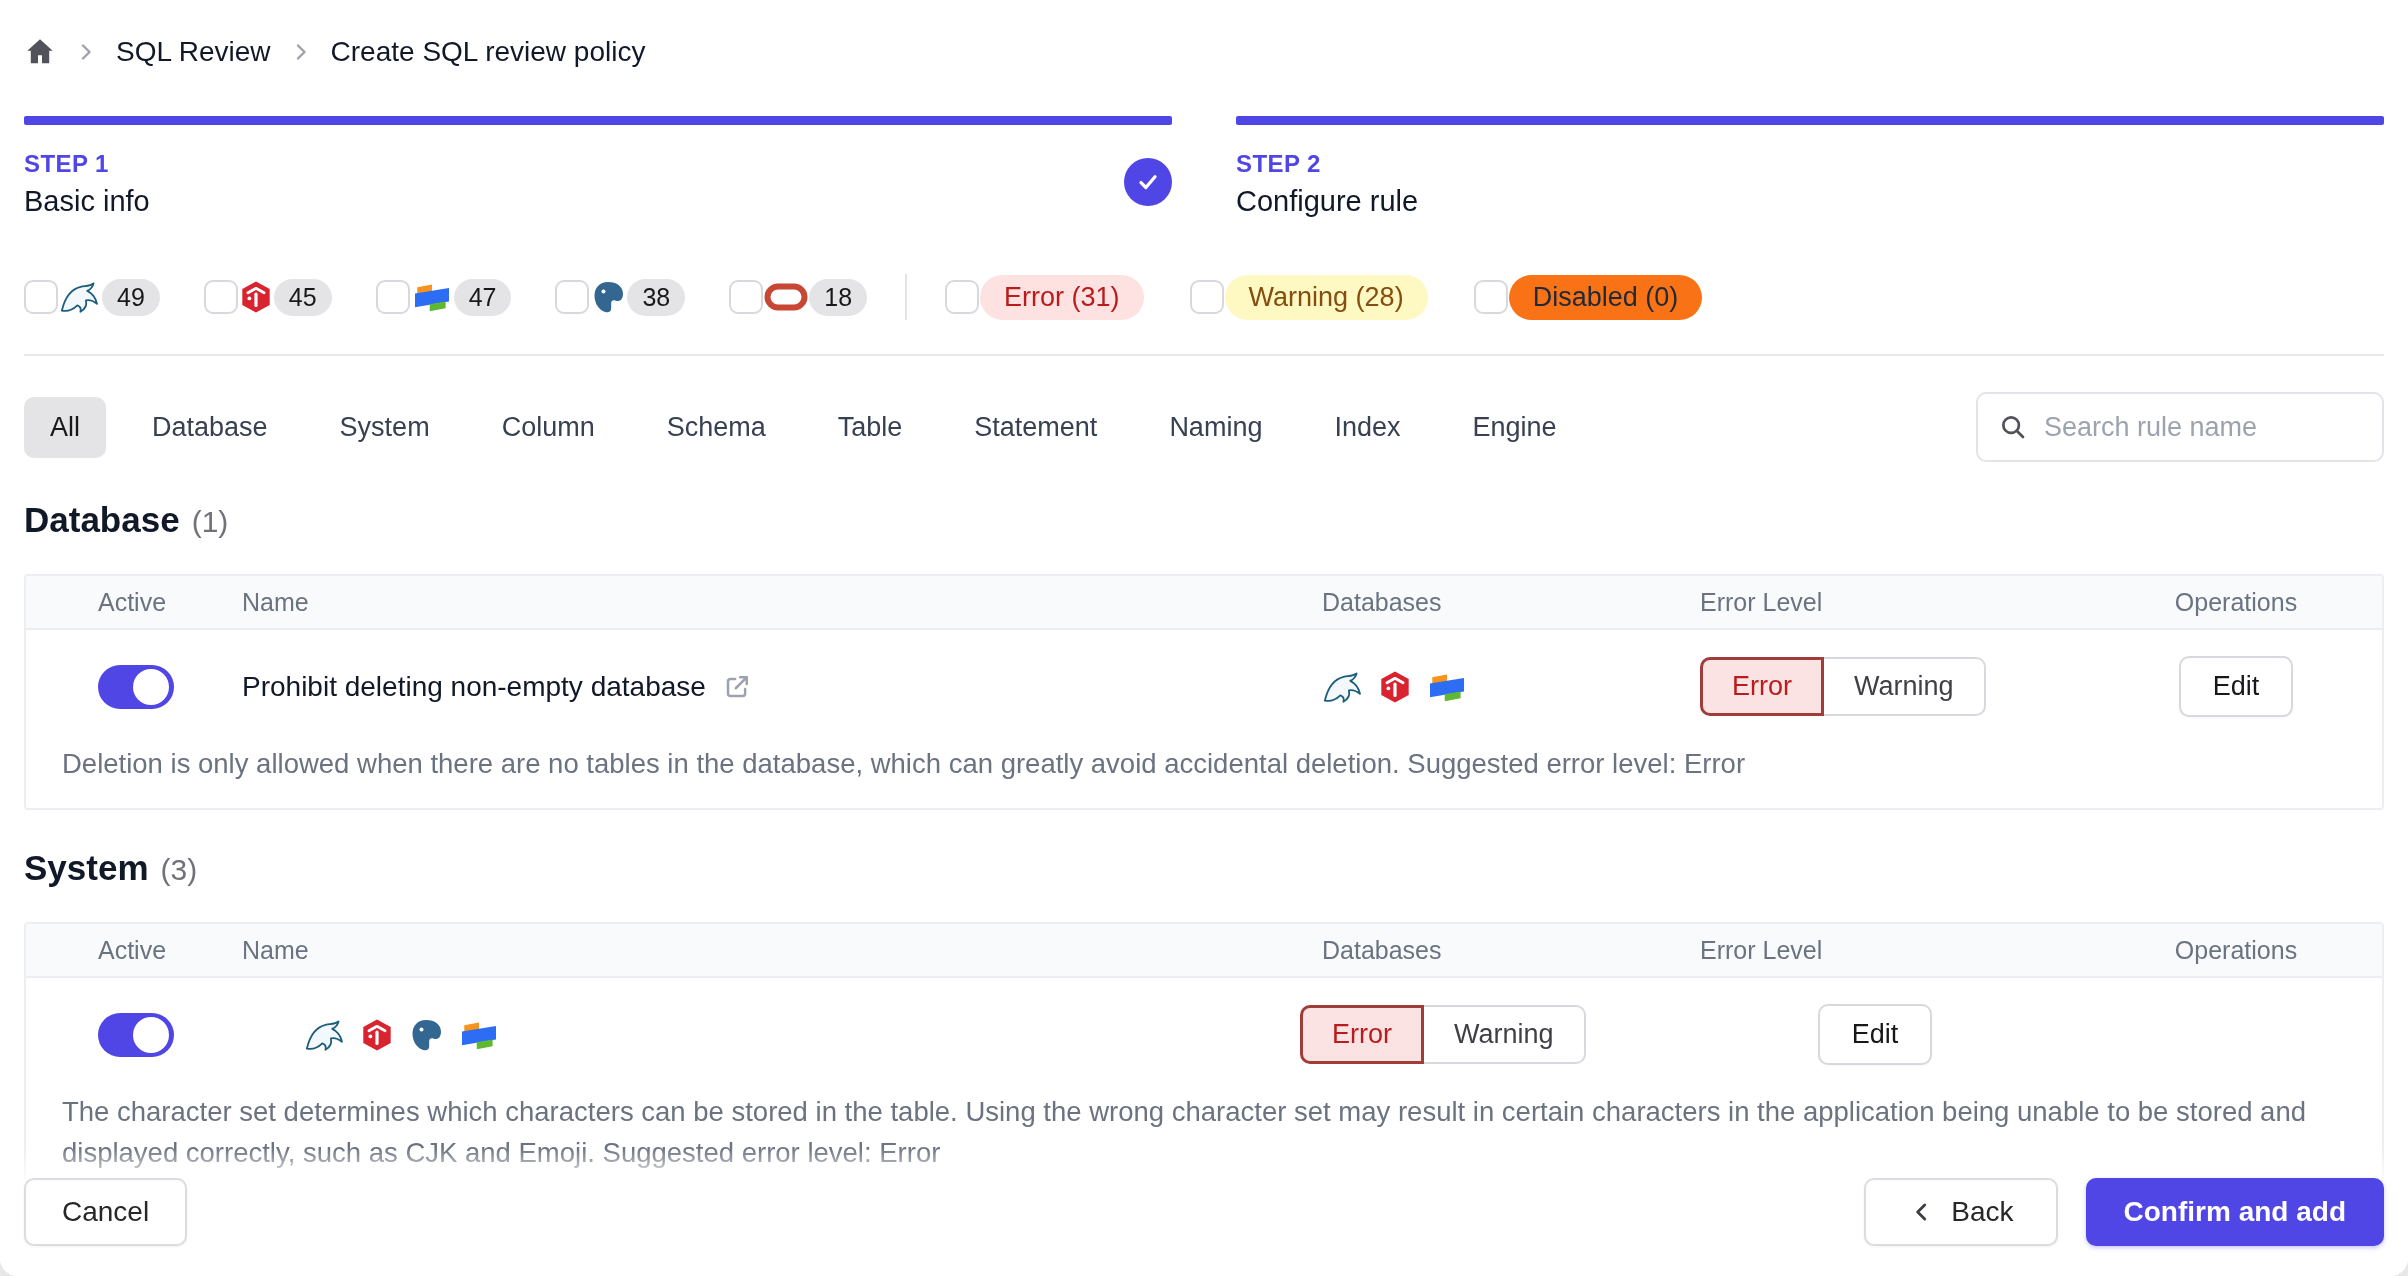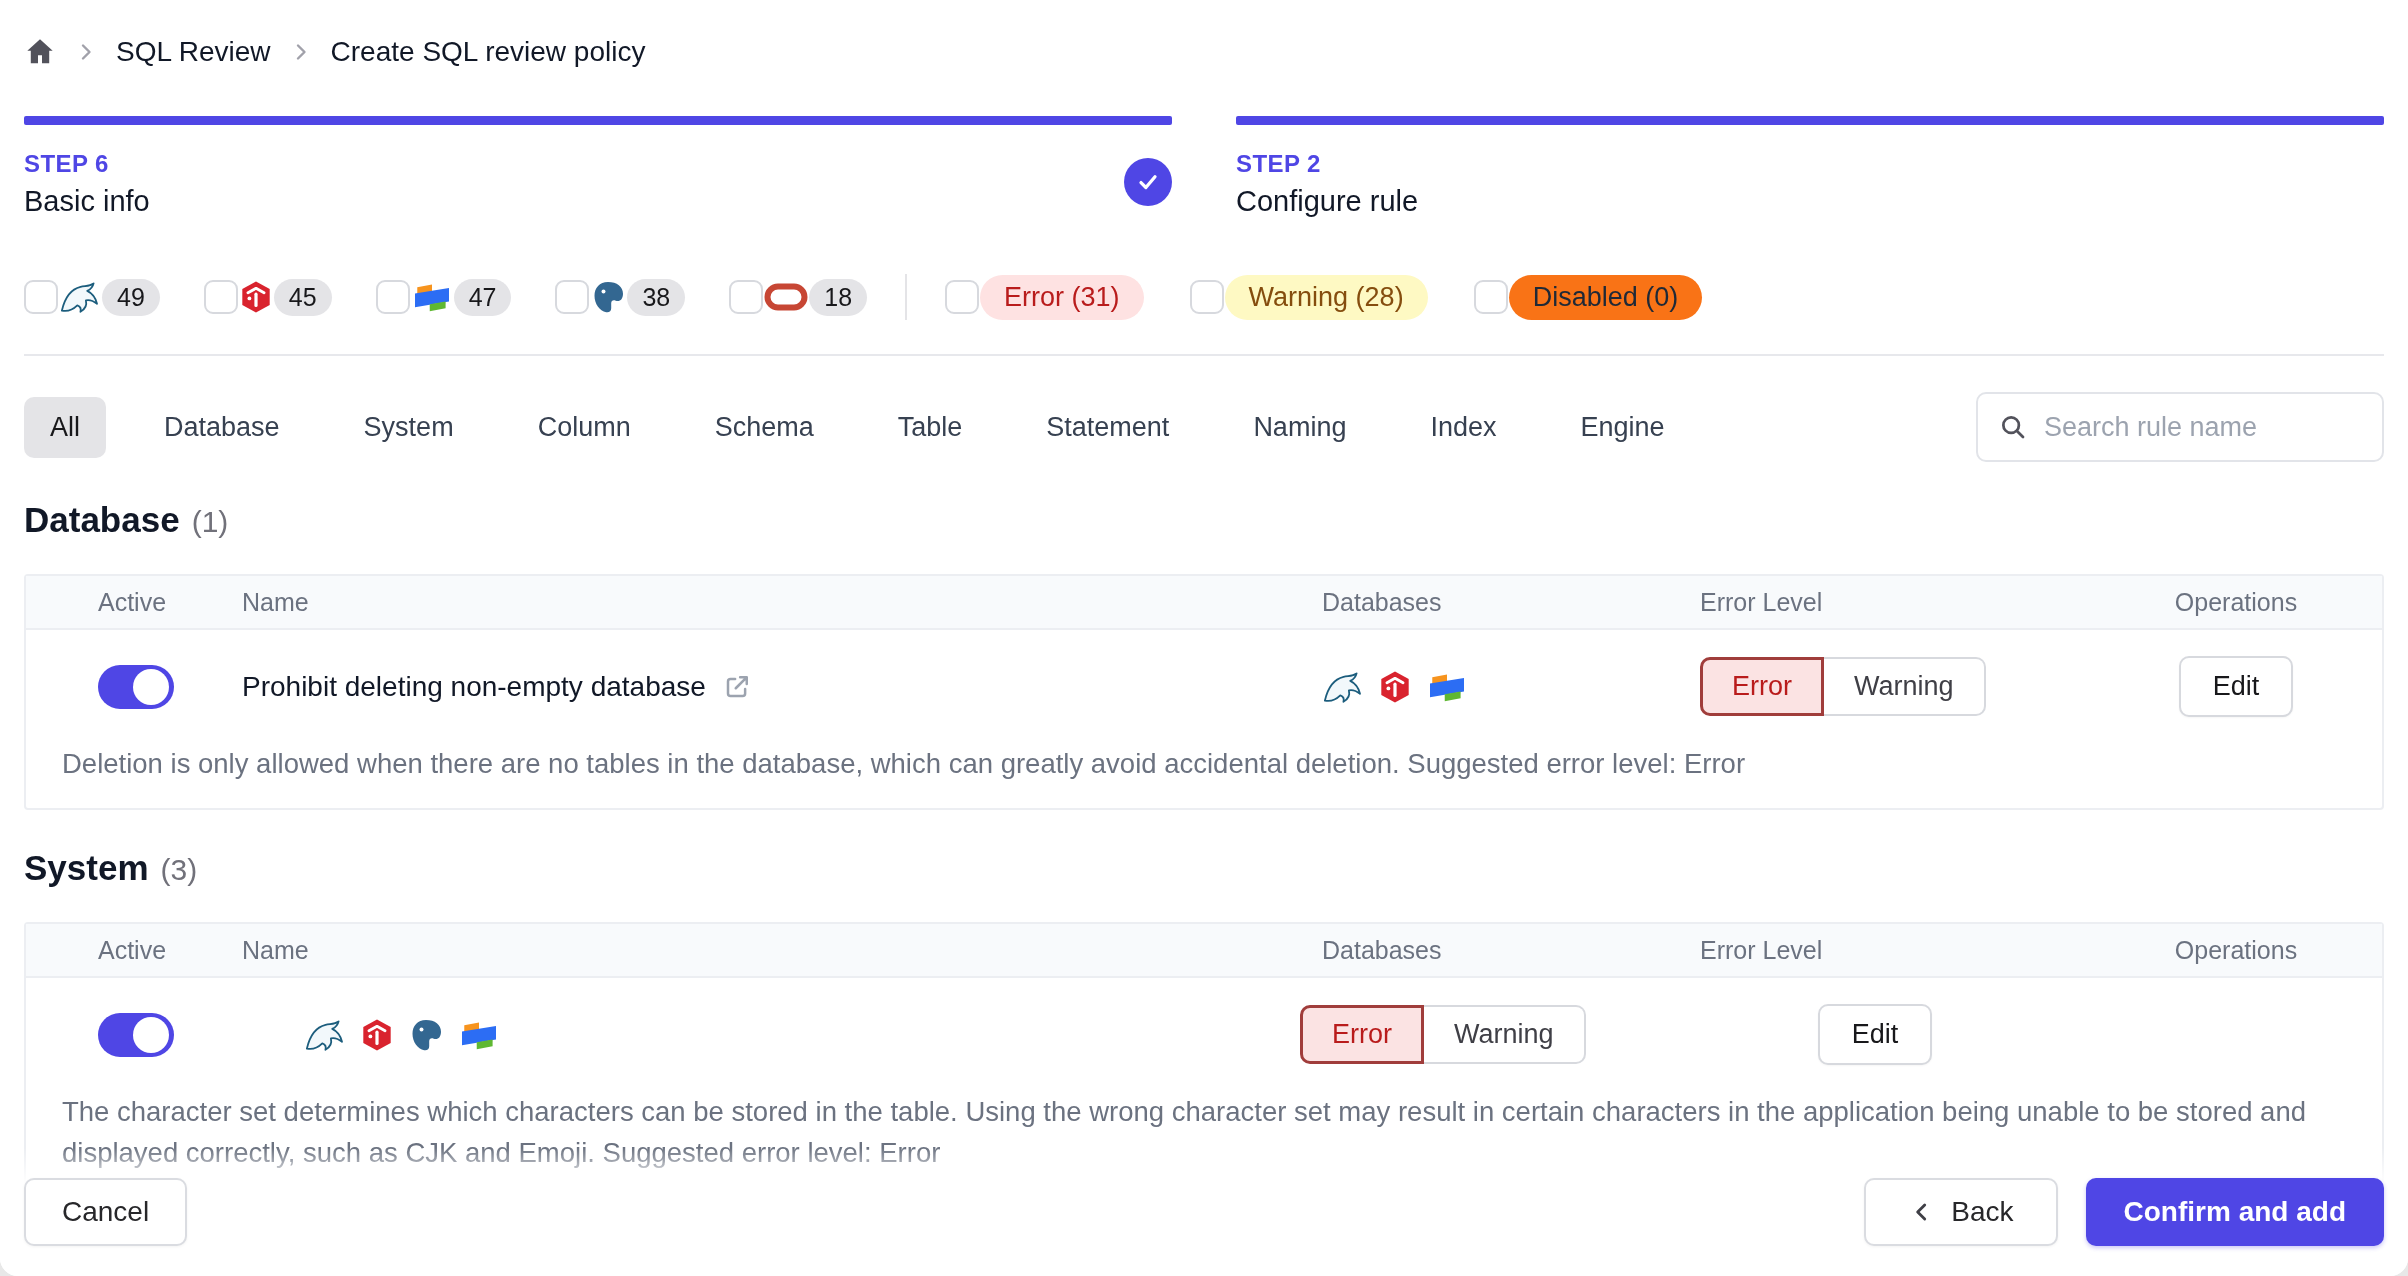--- a/index.html
+++ b/index.html
@@ -38,21 +38,21 @@
   .ic-mysql { width:42px; height:34px; }
   .ic-tidb { width:34px; height:36px; }
   .ic-oceanbase { width:42px; height:34px; }
   .ic-postgres { width:36px; height:36px; }
   .ic-oracle { width:44px; height:28px; }
 
   .rule-hr { border:none; border-top:2px solid #e7e8ec; margin:34px 24px 0; }
 
   
   .toolbar { display:flex; align-items:center; padding:0 24px; margin-top:36px; }
-  .tabs { display:flex; gap:32px; align-items:center; }
+  .tabs { display:flex; gap:20px; align-items:center; }
   .tab { padding:15px 26px; font-size:27px; color:#374151; border-radius:10px; cursor:pointer; white-space:nowrap; }
   .tab.active { background:#e4e4e7; color:#18181b; }
   .searchbox { margin-left:auto; width:408px; height:70px; border:2px solid #e2e4e9; border-radius:10px;
                display:flex; align-items:center; gap:16px; padding:0 20px; background:#fff; }
   .searchbox svg { width:30px; height:30px; color:#52525b; flex:none; }
   .searchbox input { border:none; outline:none; font-size:27px; color:#18181b; width:100%;
                      background:transparent; font-family:inherit; }
   .searchbox input::placeholder { color:#9ca3af; }
 
   
@@ -158,21 +158,21 @@
     <span class="crumb">SQL Review</span>
     <svg class="chev-ic">
         <use href="#icon-chevron-right"></use>
       </svg>
     <span class="crumb">Create SQL review policy</span>
   </div>
 
   <div class="steps">
     <div class="step">
       <div class="step-bar"></div>
-      <div class="step-label">STEP 6</div>
+      <div class="step-label">STEP 1</div>
       <div class="step-title">Basic info</div>
       <div class="step-check">
         <svg>
             <use href="#icon-check"></use>
           </svg>
       </div>
     </div>
     <div class="step">
       <div class="step-bar"></div>
       <div class="step-label">STEP 2</div>

